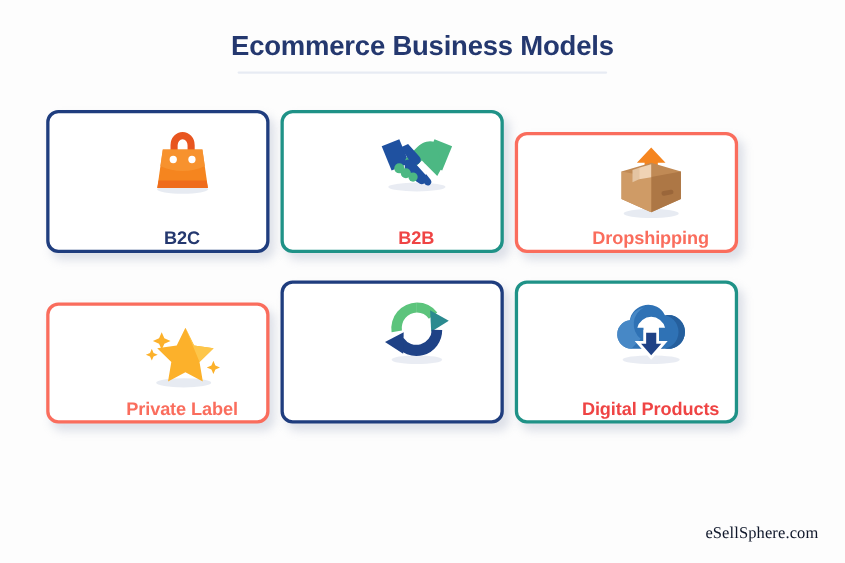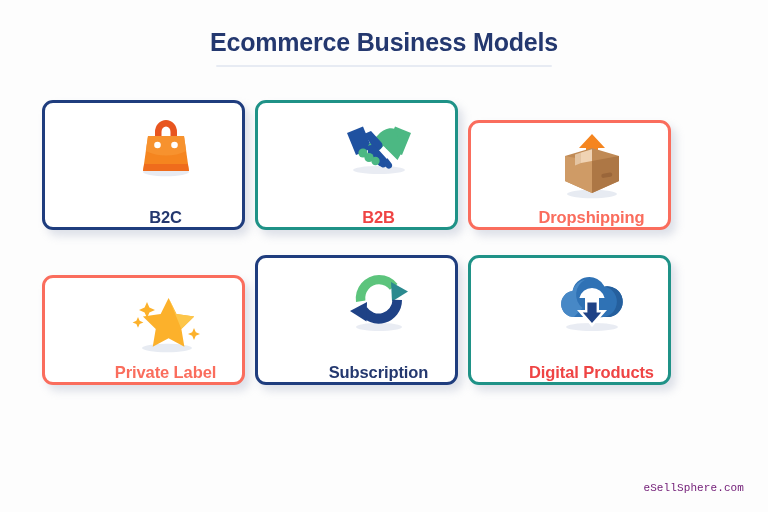--- a/index.html
+++ b/index.html
@@ -92,24 +92,24 @@
   .accent-teal  { border-color: #1f9287; }
   .accent-teal  .card-label { color: #ef4444; }
   .accent-coral { border-color: #fa6d5d; margin-top: 20px; }
   .accent-coral .card-label { color: #fa6d5d; }
 
   
   .footer-mark {
     position: absolute;
     right: 24px;
     bottom: 18px;
-    font-size: 11px;
-    color: #701a75;
+    font-size: 15px;
+    color: #0f172a;
     letter-spacing: 0.1px;
-    font-family: Liberation Mono, monospace;
+    font-family: Liberation Serif, serif;
   }
 </style>
 </head>
 <body>
 
 <div class="title-wrap">
   <div class="page-title">Ecommerce Business Models</div>
   <div class="title-rule"></div>
 </div>
 
@@ -197,21 +197,20 @@
         <path d="M35 6 a23.5 23.5 0 0 0 -23 27 l9.4 -1.6 a14 14 0 0 1 13.6 -16.2 z" fill="#5cc47c"></path>
         <path d="M35 6 a23.5 23.5 0 0 1 18.5 9 l-7.6 5.8 a14 14 0 0 0 -10.9 -5.6 z" fill="#5cc47c"></path>
 
         <path d="M47 13 l17 9.5 l-16 10 z" fill="#2b8a8f"></path>
 
         <path d="M58 31 a23.5 23.5 0 0 1 -43.5 12.5 l8.4 -5.2 a14 14 0 0 0 25.6 -7.6 z" fill="#1f4286"></path>
 
         <path d="M23 33 l-17 9 l16.5 10.5 z" fill="#1f4286"></path>
       </svg>
     </div>
-    <div class="card-label">Subscription</div>
   </div>
 
   <div class="card accent-teal">
     <div class="card-icon">
       <svg width="80" height="66" viewBox="0 0 80 66">
         <ellipse cx="40" cy="58" rx="26" ry="4" fill="#dfe4ee" opacity="0.7"></ellipse>
 
         <path d="M22 48 a13 13 0 0 1 -1.5 -25.9 a17 17 0 0 1 32 -4.6 a13.5 13.5 0 0 1 5.5 30.5 z" fill="#2f72b5"></path>
         <path d="M22 48 a13 13 0 0 1 -1.5 -25.9 a17 17 0 0 1 13 -11.6 a17 17 0 0 0 -3 28.5 z" fill="#4b8cc9" opacity="0.85"></path>
         <path d="M52.5 17.5 a13.5 13.5 0 0 1 5.5 30.5 l-12 0 a14 14 0 0 0 6.5 -30.5 z" fill="#255f9d"></path>

